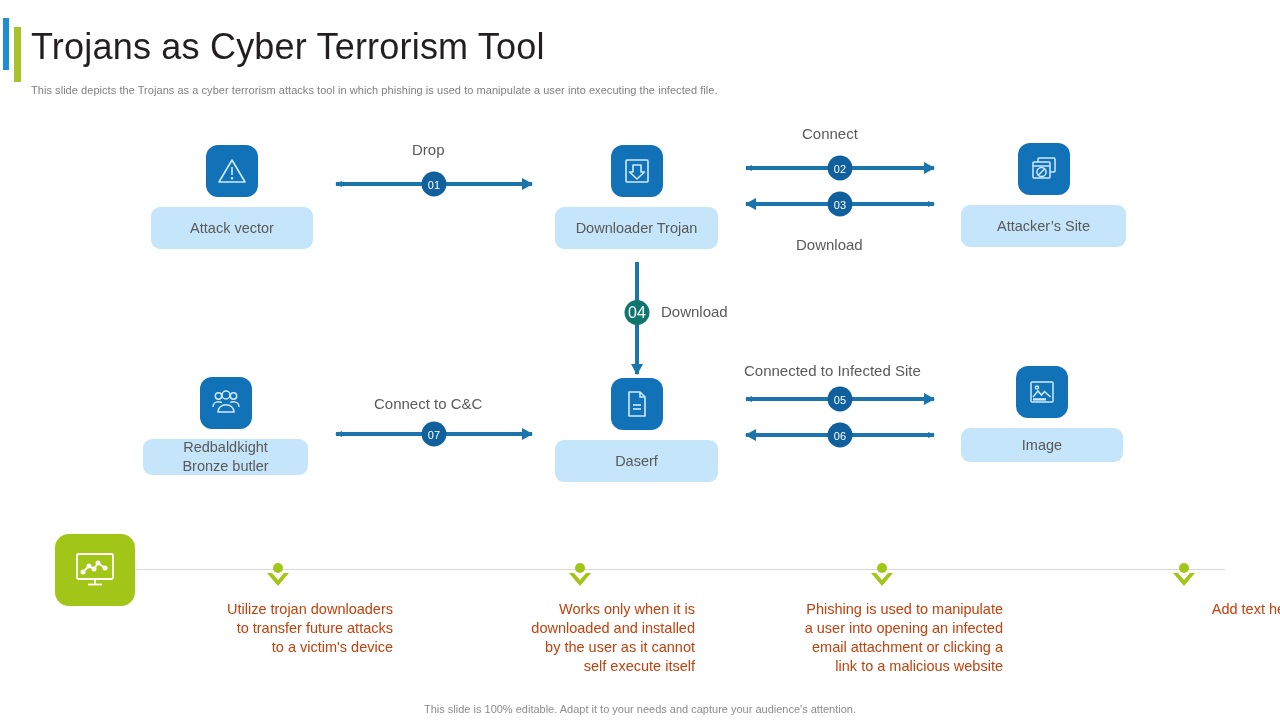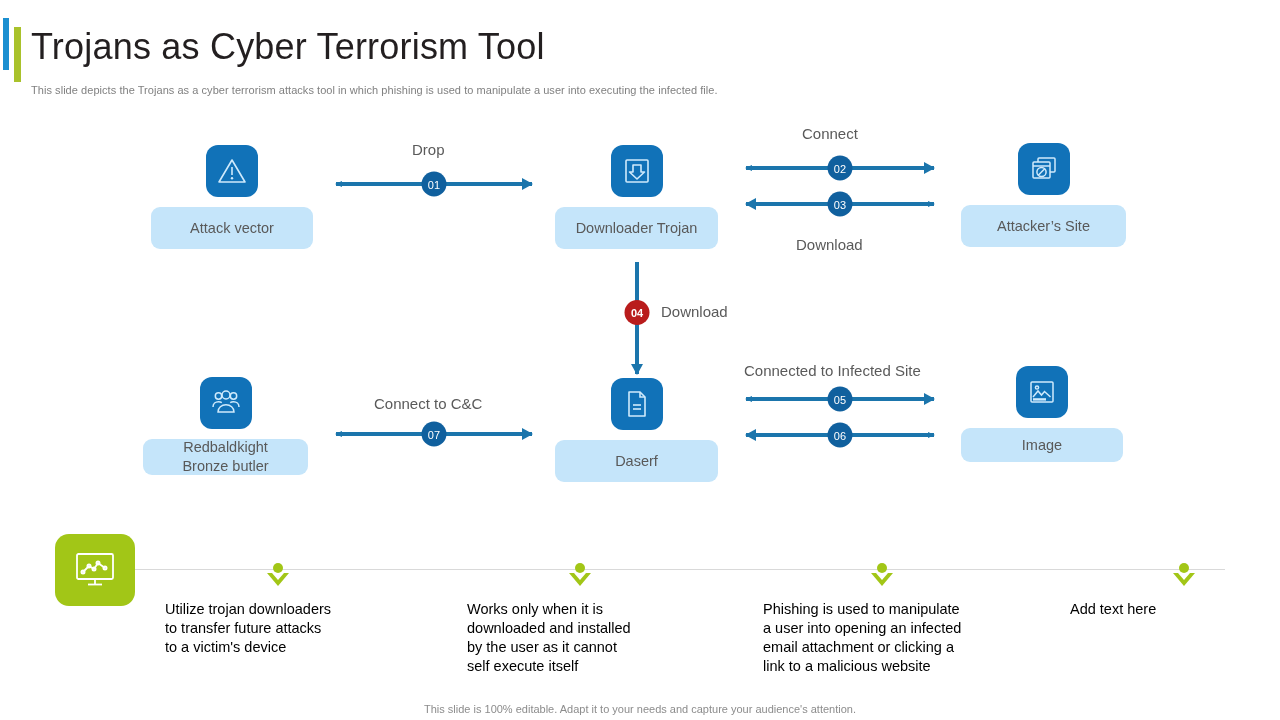--- a/index.html
+++ b/index.html
@@ -84,22 +84,22 @@
     width:4px;background:#1b75ac;top:0;bottom:0;
   }
   .varrow-head{
     position:absolute;left:50%;transform:translateX(-50%);
     bottom:-1px;width:0;height:0;
     border-left:6px solid transparent;border-right:6px solid transparent;
     border-top:11px solid #1b75ac;
   }
   .vbadge{
     position:absolute;left:50%;transform:translateX(-50%);
-    width:25px;height:25px;border-radius:50%;background:#b91c1c;
-    color:#ffffff;font-size:11px;font-weight:bold;
+    width:25px;height:25px;border-radius:50%;background:#0f766e;
+    color:#ffffff;font-size:16px;font-weight:normal;
     display:flex;align-items:center;justify-content:center;
   }
 
   
   .bottom-icon{
     position:absolute;left:55px;top:534px;width:80px;height:72px;
     border-radius:14px;background:#a2c617;
     display:flex;align-items:center;justify-content:center;
   }
   .bottom-rule{
@@ -114,21 +114,21 @@
     position:absolute;left:50%;transform:translateX(-50%);top:10px;
     width:0;height:0;border-left:11px solid transparent;border-right:11px solid transparent;
     border-top:13px solid #a2c617;
   }
   .marker .chev-cut{
     position:absolute;left:50%;transform:translateX(-50%);top:10px;
     width:0;height:0;border-left:6px solid transparent;border-right:6px solid transparent;
     border-top:7px solid #ffffff;
   }
   .caption{
-    position:absolute;text-align:left;font-size:14.5px;line-height:19px;color:#000000;
+    position:absolute;text-align:right;font-size:14.5px;line-height:19px;color:#c2410c;
   }
   .footer{
     position:absolute;left:0;right:0;top:703px;text-align:center;
     font-size:11px;color:#8c8c8c;
   }
 </style>
 </head>
 <body>
 
 <div class="slide">

